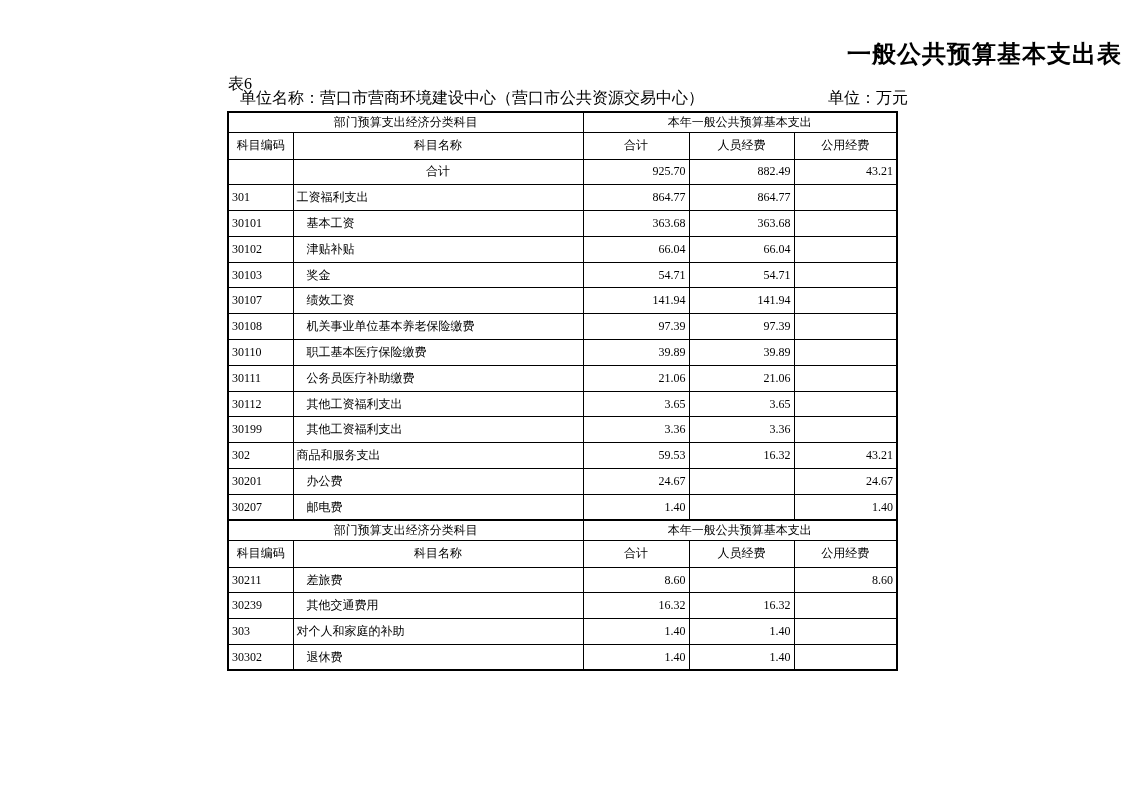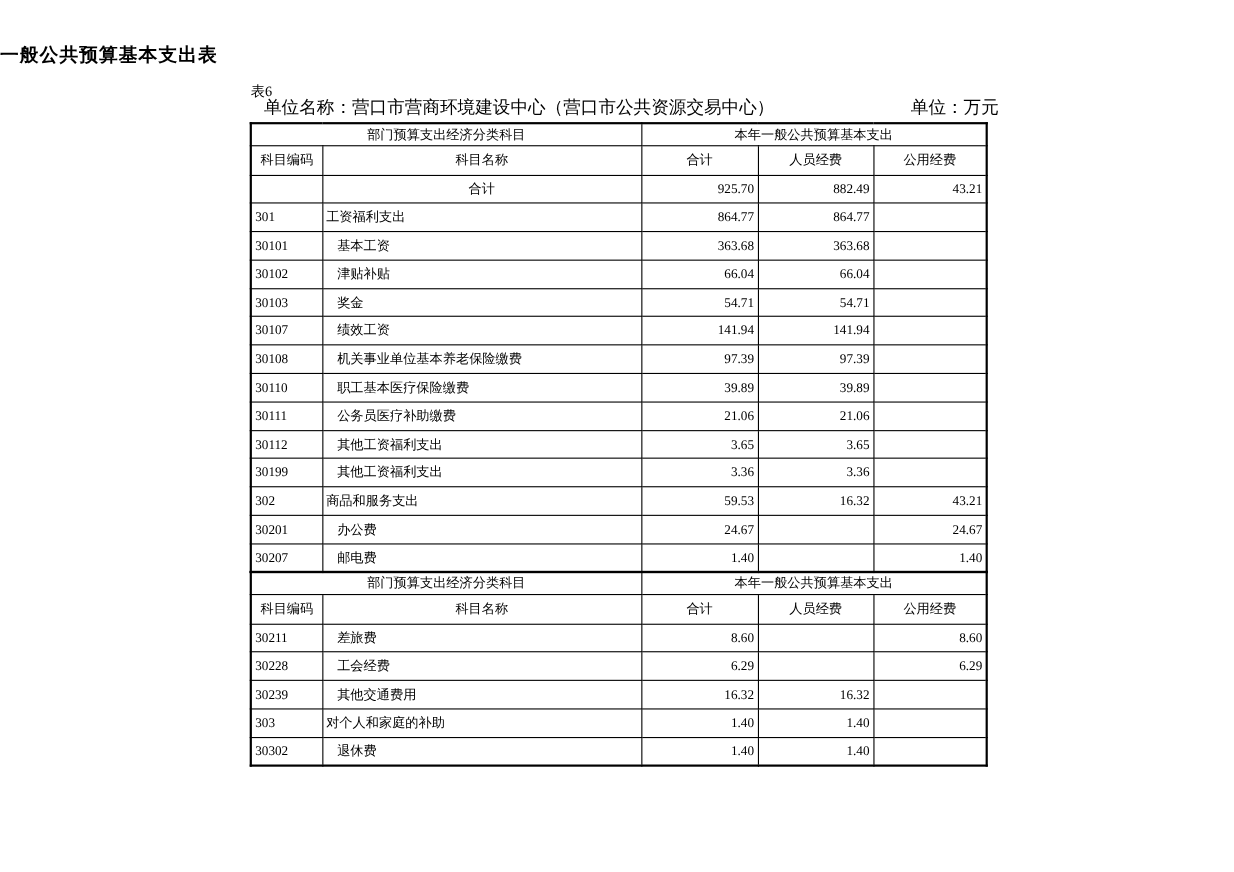--- a/index.html
+++ b/index.html
@@ -10,30 +10,30 @@
     color: #000;
     font-family: "Liberation Serif", "DejaVu Serif", serif;
     position: relative;
     overflow: hidden;
   }
   .title {
     position: absolute;
     top: 38px; left: 0;
     width: 100%;
     margin: 0;
-    text-align: left;
-    font-size: 17px;
+    text-align: right;
+    font-size: 24px;
     font-weight: bold;
     letter-spacing: 1px;
     font-family: "Liberation Serif", "DejaVu Serif", serif;
   }
   .table-no {
     position: absolute;
     left: 228px; top: 74px;
-    font-size: 13px;
+    font-size: 16px;
   }
   .meta-row {
     position: absolute;
     left: 228px; top: 88px;
     width: 668px;
     display: flex;
     justify-content: space-between;
     font-size: 16px;
     margin-left: 12px;
   }
@@ -225,27 +225,20 @@
           <td class="cell-colhead">公用经费</td>
         </tr>
         <tr class="data-row">
           <td class="cell-code">30211</td>
           <td class="cell-name indent">差旅费</td>
           <td class="cell-num">8.60</td>
           <td class="cell-num"></td>
           <td class="cell-num">8.60</td>
         </tr>
         <tr class="data-row">
-          <td class="cell-code">30228</td>
-          <td class="cell-name indent">工会经费</td>
-          <td class="cell-num">6.29</td>
-          <td class="cell-num"></td>
-          <td class="cell-num">6.29</td>
-        </tr>
-        <tr class="data-row">
           <td class="cell-code">30239</td>
           <td class="cell-name indent">其他交通费用</td>
           <td class="cell-num">16.32</td>
           <td class="cell-num">16.32</td>
           <td class="cell-num"></td>
         </tr>
         <tr class="data-row">
           <td class="cell-code">303</td>
           <td class="cell-name">对个人和家庭的补助</td>
           <td class="cell-num">1.40</td>

